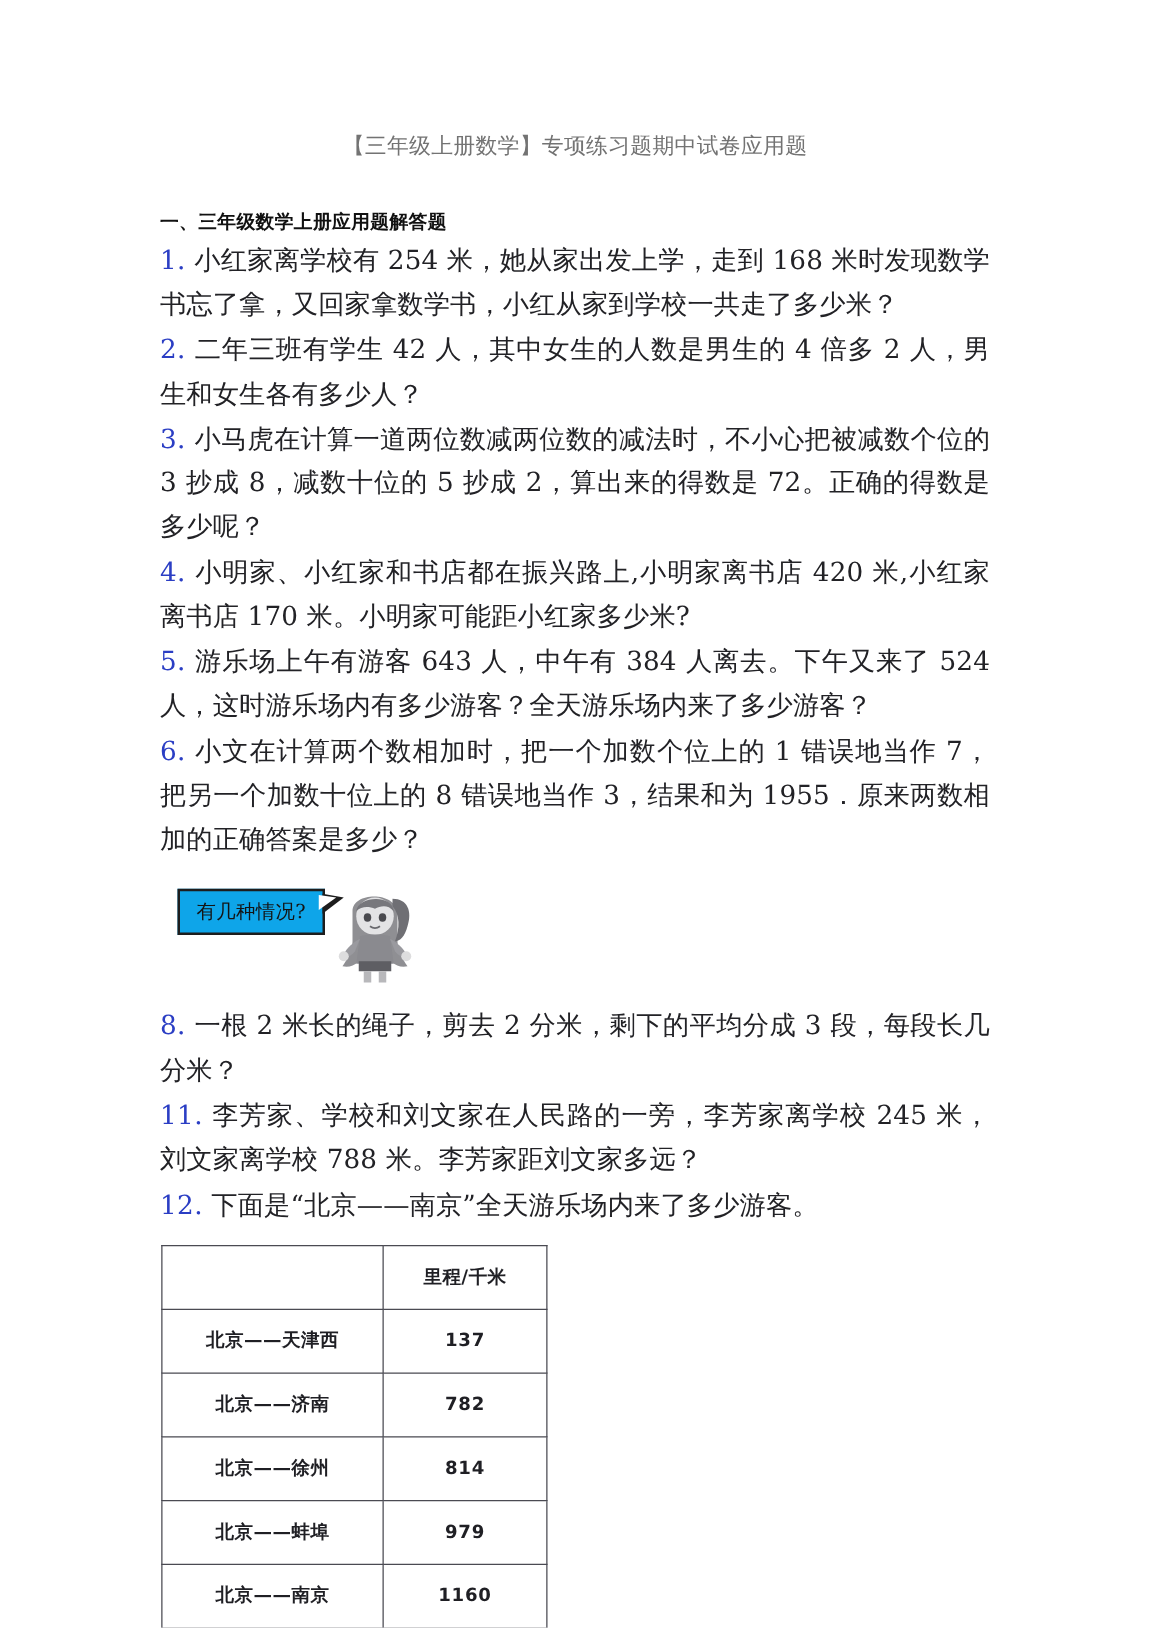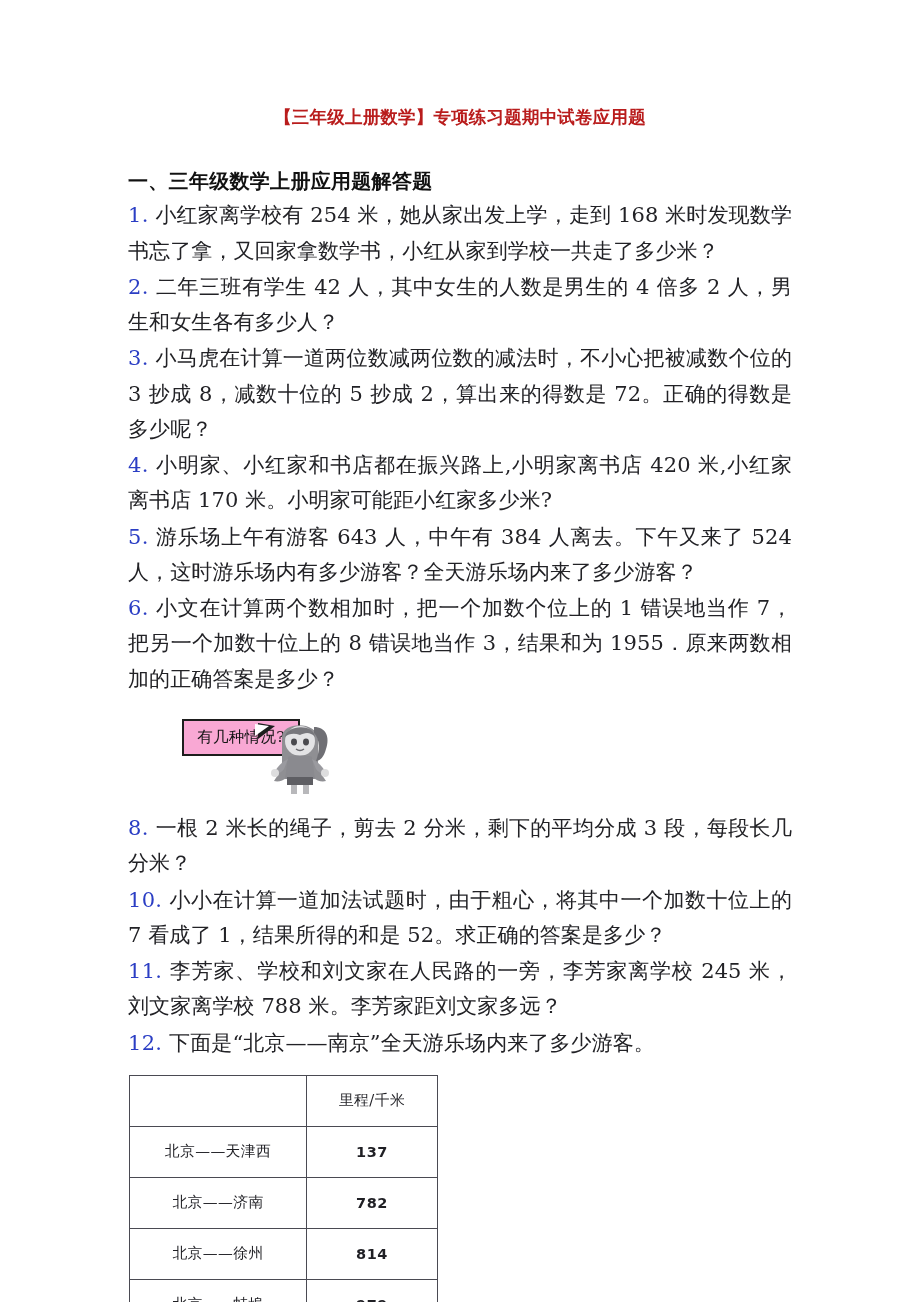--- a/index.html
+++ b/index.html
@@ -20,28 +20,28 @@
     position: absolute;
     left: 0; top: 0;
     width: 920px;
     height: 1302px;
     box-sizing: border-box;
     padding: 96px 128px 0 128px;
   }
   .doc-title {
     text-align: center;
     font-size: 17.5px;
-    font-weight: bold;
+    font-weight: normal;
     letter-spacing: 0.2px;
     margin: 8px 0 11px 0;
     line-height: 1.5;
-    color: #b91c1c;
+    color: #737373;
   }
   .section-head {
-    font-size: 20px;
+    font-size: 15px;
     font-weight: bold;
     margin: 36px 0 2px 0;
     line-height: 1.5;
     color: #111111;
     letter-spacing: 0.3px;
   }
   .q {
     font-size: 21px;
     line-height: 1.68;
     margin: 0 0 1px 0;
@@ -62,26 +62,25 @@
     height: 92px;
     margin: 14px 0 8px 6px;
   }
   .bubble {
     position: absolute;
     left: 8px;
     top: 8px;
     width: 118px;
     height: 37px;
     border: 2.5px solid #1d1d1d;
-    background: #f9a8d4;
+    background: #0ea5e9;
     box-sizing: border-box;
     display: flex;
     align-items: center;
     justify-content: center;
-    margin-left: 40px;
   }
   .bubble-text {
     font-size: 15.5px;
     color: #141414;
     font-family: "DejaVu Serif", "Liberation Serif", serif;
     white-space: nowrap;
     letter-spacing: 0.3px;
   }
   .bubble-tail {
     position: absolute;
@@ -124,20 +123,21 @@
   }
   table.mileage td {
     border: 1.6px solid #4a4a52;
     height: 50px;
     text-align: center;
     vertical-align: middle;
     font-size: 14.8px;
     color: #1f1f24;
     padding: 0 4px;
     letter-spacing: 0.4px;
+    font-weight: bold;
   }
   table.mileage td.col-a { width: 168px; }
   table.mileage td.col-b { width: 122px; }
   table.mileage td.num {
     font-family: "DejaVu Sans", "Liberation Sans", sans-serif;
     font-weight: bold;
     font-size: 14.5px;
     letter-spacing: 0.6px;
     margin-left: 36px;
   }
@@ -202,21 +202,20 @@
 
       <rect x="27" y="66" width="26" height="8" fill="#5e5e63"></rect>
       <rect x="31" y="74" width="6" height="9" fill="#b8b8bb"></rect>
       <rect x="43" y="74" width="6" height="9" fill="#b8b8bb"></rect>
     </svg>
   </div>
 
   <p class="q"><span class="qnum">8.</span> <span>一根 2 米长的绳子，剪去 2 分米，剩下的平均分成 3 段，每段长几分米？</span></p>
 
 
-  <p class="q"><span class="qnum">10.</span> <span>小小在计算一道加法试题时，由于粗心，将其中一个加数十位上的 7 看成了 1，结果所得的和是 52。求正确的答案是多少？</span></p>
 
   <p class="q"><span class="qnum">11.</span> <span>李芳家、学校和刘文家在人民路的一旁，李芳家离学校 245 米，刘文家离学校 788 米。李芳家距刘文家多远？</span></p>
 
   <p class="q"><span class="qnum">12.</span> <span>下面是“北京——南京”全天游乐场内来了多少游客。</span></p>
 
   <div class="tbl-wrap">
     <table class="mileage">
       <tbody>
         <tr>
           <td class="col-a"></td>

